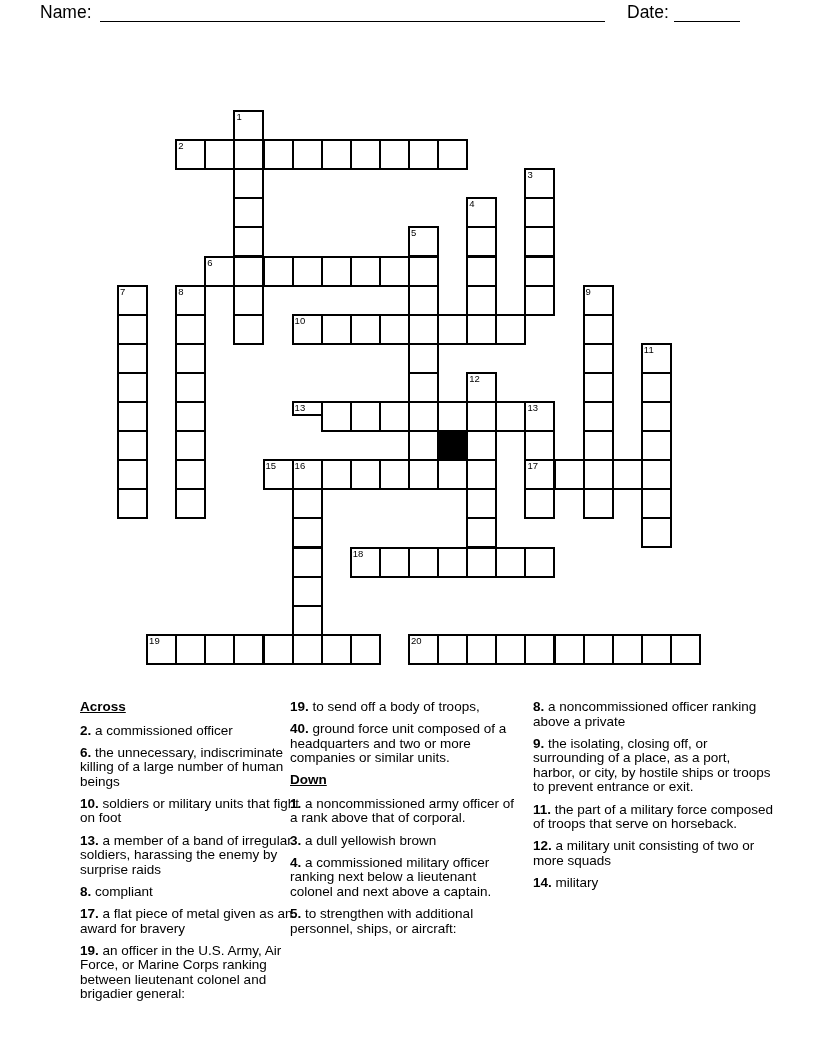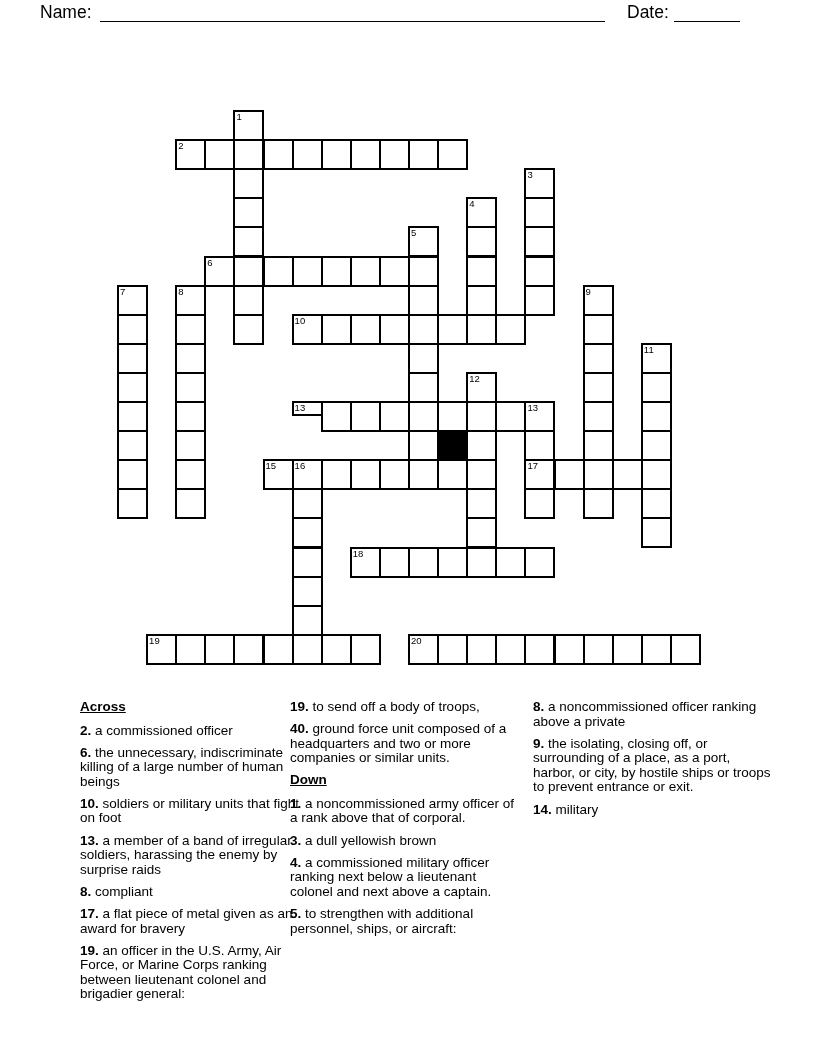--- a/index.html
+++ b/index.html
@@ -250,16 +250,18 @@
       <p class="clue"><b>40.</b> ground force unit composed of a headquarters and two or more companies or similar units.</p>
       <div class="clue-header">Down</div>
       <p class="clue"><b>1.</b> a noncommissioned army officer of a rank above that of corporal.</p>
       <p class="clue"><b>3.</b> a dull yellowish brown</p>
       <p class="clue"><b>4.</b> a commissioned military officer ranking next below a lieutenant colonel and next above a captain.</p>
       <p class="clue"><b>5.</b> to strengthen with additional personnel, ships, or aircraft:</p>
     </div>
   <div id="clue-col-3" class="clue-col">
       <p class="clue"><b>8.</b> a noncommissioned officer ranking above a private</p>
       <p class="clue"><b>9.</b> the isolating, closing off, or surrounding of a place, as a port, harbor, or city, by hostile ships or troops to prevent entrance or exit.</p>
+      <p class="clue"><b>11.</b> the part of a military force composed of troops that serve on horseback.</p>
+      <p class="clue"><b>12.</b> a military unit consisting of two or more squads</p>
       <p class="clue"><b>14.</b> military</p>
     </div>
 
 </div>
 
 </body></html>

